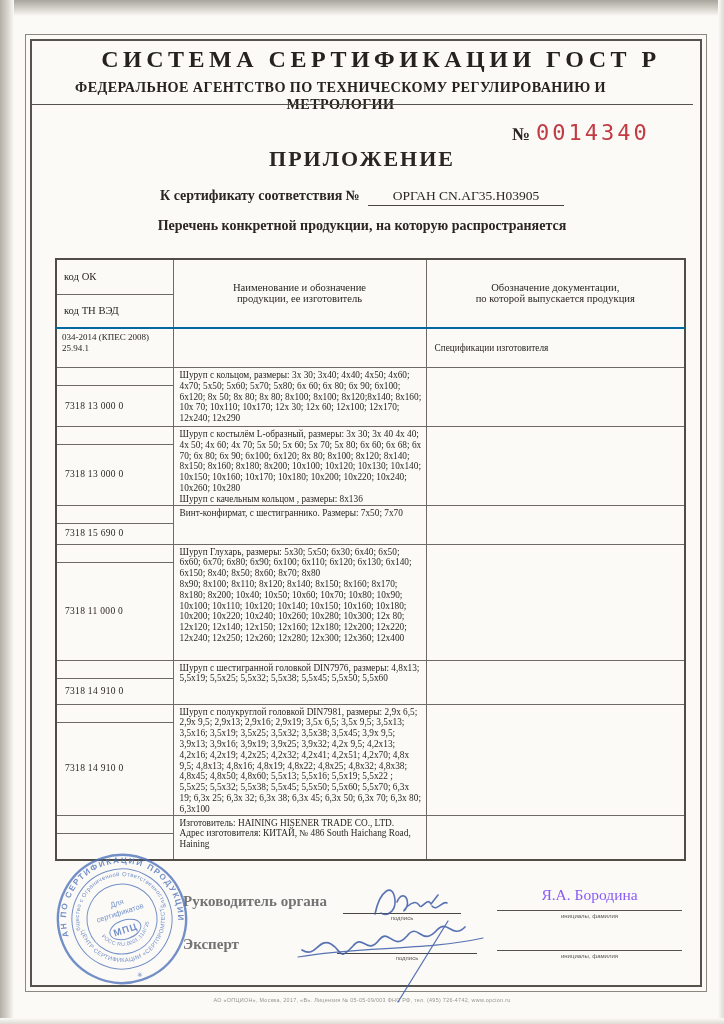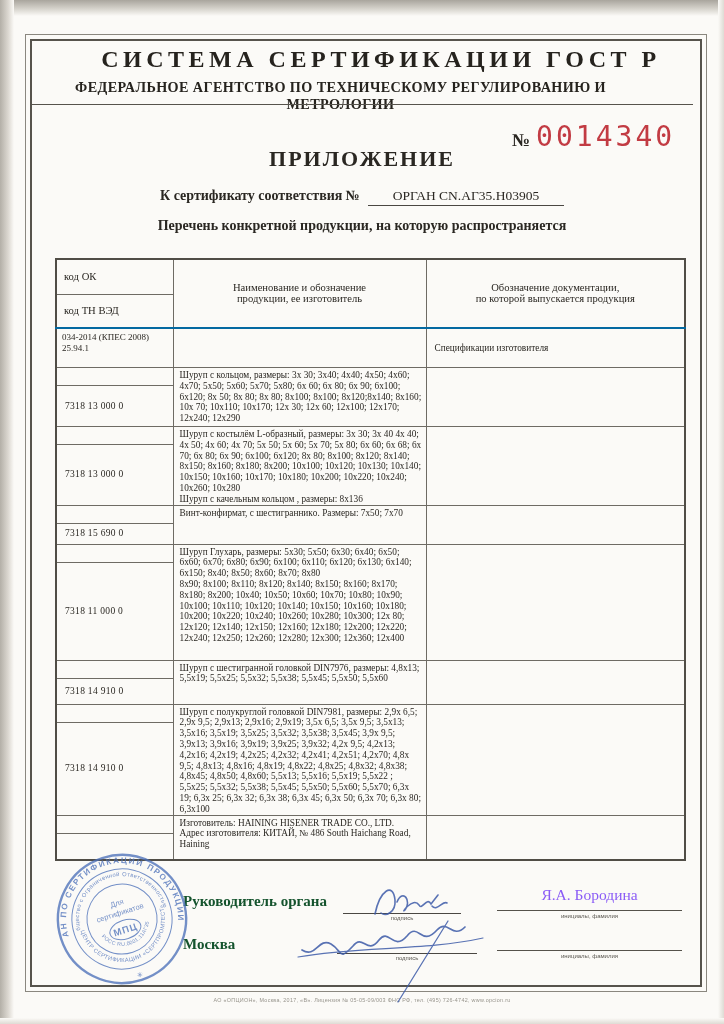--- a/index.html
+++ b/index.html
@@ -16,21 +16,21 @@
   .frame{position:absolute;left:25px;top:34px;width:680px;height:956px;border:1px solid #8a877f;}
   .frame::before{content:"";position:absolute;inset:4px;border:2px solid #56534c;}
   
   .sys-title{position:absolute;left:31px;top:46px;width:700px;text-align:center;
     font-size:24px;font-weight:bold;letter-spacing:4.5px;color:#26231e;}
   .agency{position:absolute;left:31px;top:79px;width:619px;text-align:center;
     font-size:14.2px;font-weight:bold;letter-spacing:.4px;color:#26231e;}
   .header-rule{position:absolute;left:31px;top:104px;width:662px;border-top:1.6px solid #56534c;}
   .cert-number{position:absolute;left:512px;top:120px;white-space:nowrap;}
   .cert-number .no{font-size:18px;font-weight:bold;color:#2a2722;margin-right:6px;}
-  .cert-number .digits{font-family:"DejaVu Sans Mono",monospace;font-size:28px;
+  .cert-number .digits{font-family:"DejaVu Sans Mono",monospace;font-size:22px;
     color:#c23b43;letter-spacing:3px;font-weight:500;}
   .doc-title{position:absolute;left:31px;top:146px;width:662px;text-align:center;
     font-size:22px;font-weight:bold;letter-spacing:2px;}
   .cert-line{position:absolute;left:31px;top:188px;width:662px;text-align:center;font-size:14px;}
   .cert-line .lbl{font-weight:bold;font-weight:600;}
   .cert-line .val{display:inline-block;width:196px;margin-left:8px;border-bottom:1px solid #4a4742;
     font-size:13.5px;text-align:center;padding-bottom:1px;}
   .subtitle{position:absolute;left:31px;top:217px;width:662px;text-align:center;
     font-size:14px;font-weight:bold;line-height:17px;}
   
@@ -47,21 +47,21 @@
   .h-tnved{flex:1;display:flex;align-items:center;padding-left:7px;}
   .hcent{display:flex;align-items:center;justify-content:center;height:100%;text-align:center;}
   .pre{white-space:pre-line;}
   .cwrap{display:flex;flex-direction:column;height:100%;}
   .subtop{height:17px;border-bottom:1px solid #6e6b64;flex:0 0 auto;}
   .code{flex:1;display:flex;align-items:center;padding-left:8px;font-size:9.5px;letter-spacing:.3px;}
   .okcode{padding:3px 4px 0 5px;font-size:9px;line-height:10.5px;}
   .namecell{padding:2px 4px 0 6px;}
   .doccell-mid{display:flex;align-items:center;height:100%;padding-left:8px;font-size:9.3px;}
   
-  .role{position:absolute;font-size:15px;font-weight:bold;color:#14532d;}
+  .role{position:absolute;font-size:15px;font-weight:bold;color:#737373;}
   .role1{left:183px;top:893px;}
   .role2{left:183px;top:936px;}
   .sigline{position:absolute;border-top:1px solid #4a4742;}
   .sigline1{left:343px;top:913px;width:118px;}
   .sigline2{left:337px;top:953px;width:140px;}
   .tiny{position:absolute;font-family:"Liberation Sans",sans-serif;font-size:6px;color:#5a5751;text-align:center;}
   .cap1{left:343px;top:915px;width:118px;}
   .cap2{left:337px;top:955px;width:140px;}
   .sig-name{position:absolute;width:185px;text-align:center;font-size:15.5px;color:#8b5cf6;}
   .name1{left:497px;top:886px;}
@@ -228,21 +228,21 @@
       <td>
             <div class="namecell pre">Изготовитель: HAINING HISENER TRADE CO., LTD.
 Адрес изготовителя: КИТАЙ, № 486 South Haichang Road, Haining</div>
           </td>
       <td></td>
     </tr>
   </tbody>
     </table>
 
   <div class="role role1">Руководитель органа</div>
-  <div class="role role2">Москва</div>
+  <div class="role role2">Эксперт</div>
 
   <div class="sigline sigline1"></div>
   <div class="tiny cap1">подпись</div>
   <div class="sigline sigline2"></div>
   <div class="tiny cap2">подпись</div>
 
   <div class="sig-name name1">Я.А. Бородина</div>
   <div class="nameline nline1"></div>
   <div class="tiny ncap1">инициалы, фамилия</div>
   <div class="nameline nline2"></div>

